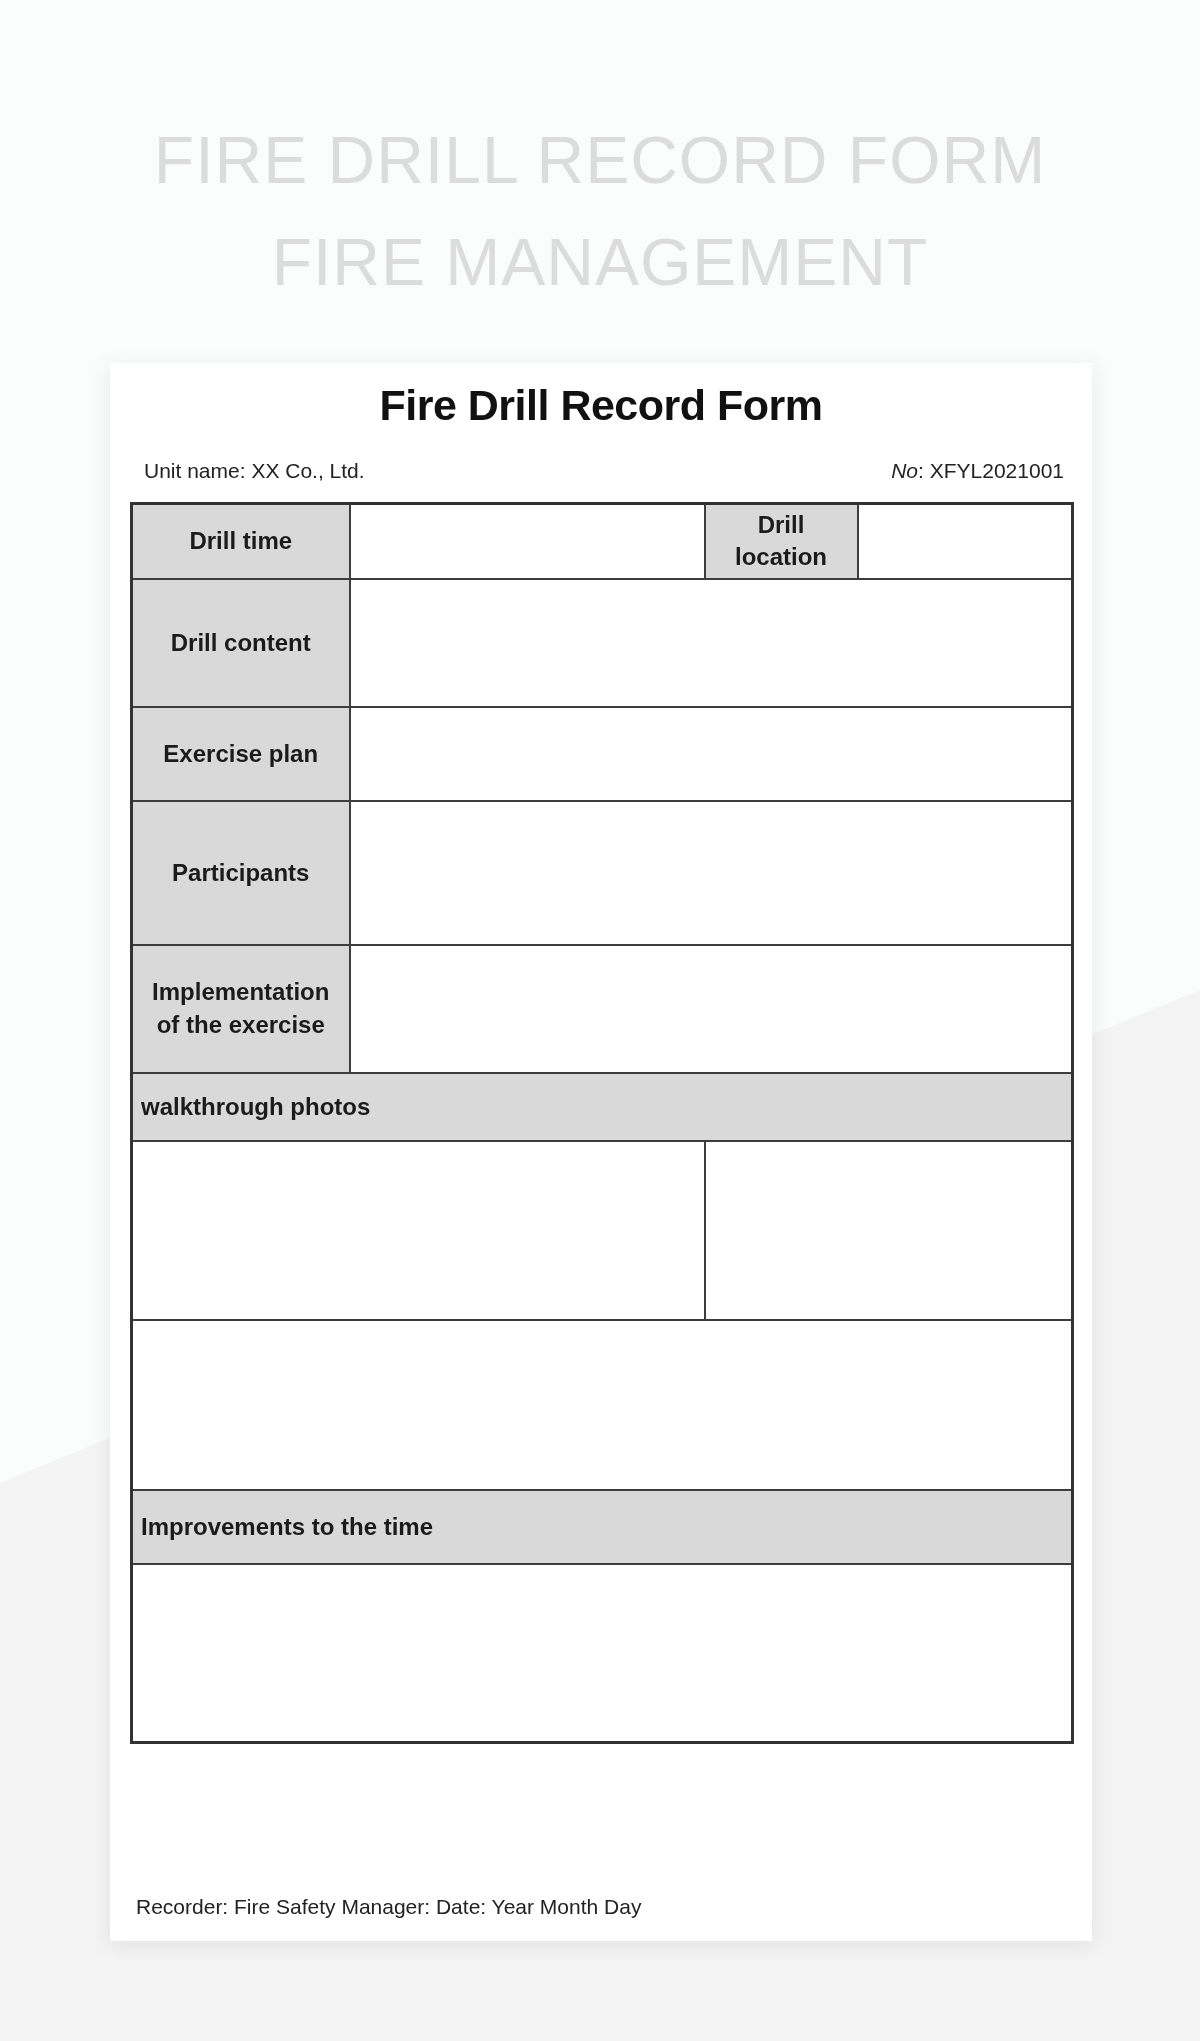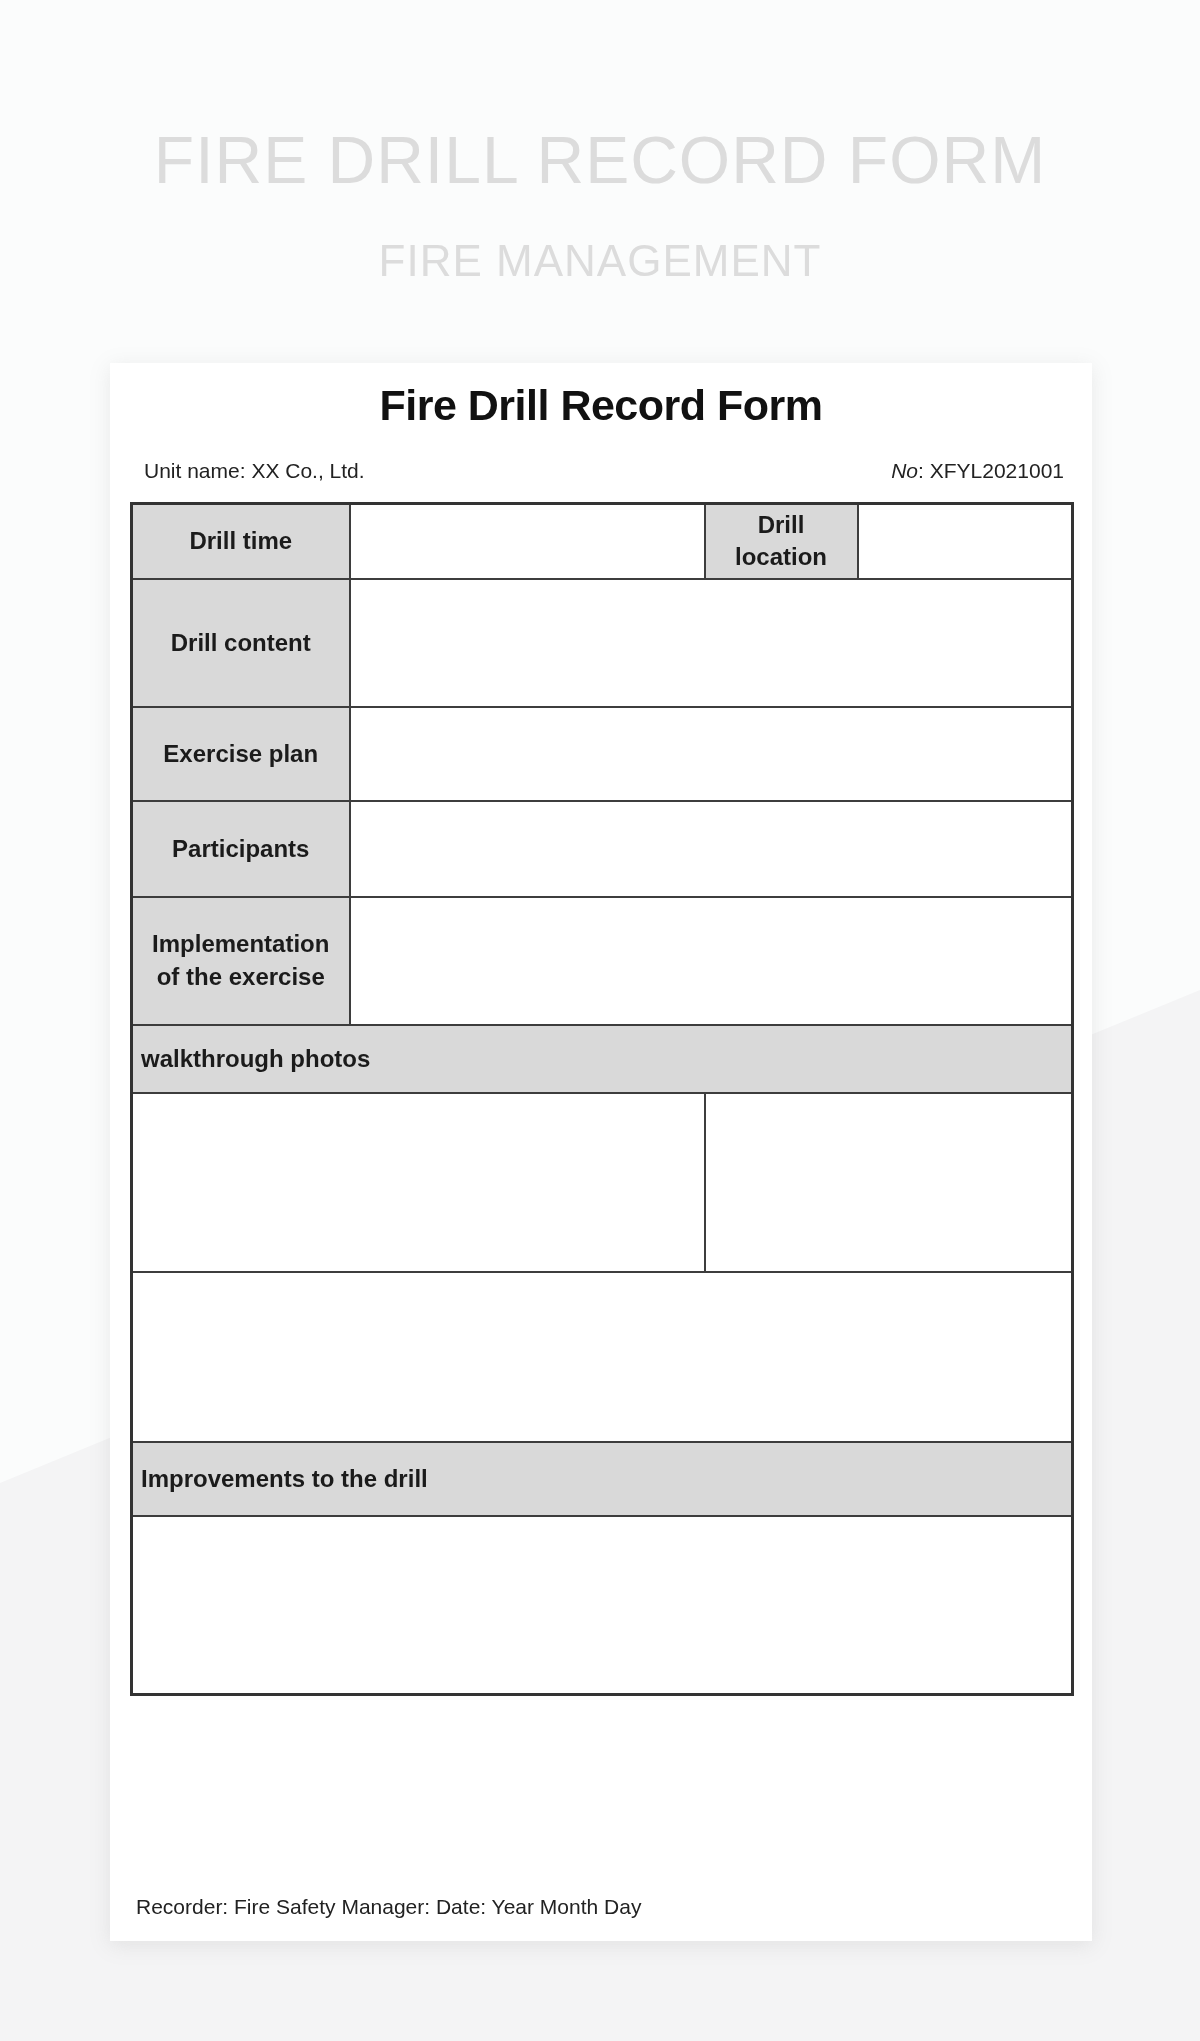--- a/index.html
+++ b/index.html
@@ -14,21 +14,21 @@
   .bg-diagonal {
     position:absolute; inset:0;
     background:#f4f4f5;
     clip-path:polygon(0px 1483px, 1200px 990px, 1200px 2041px, 0px 2041px);
   }
   .watermark {
     position:absolute; top:0; left:0; width:1200px; text-align:center;
     color:#dcdcdc; font-weight:400; pointer-events:none;
   }
   .wm-line1 { position:absolute; top:122px; left:0; width:100%; font-size:66px; letter-spacing:1px; }
-  .wm-line2 { position:absolute; top:236px; left:0; width:100%; font-size:44px; letter-spacing:1px; }
+  .wm-line2 { position:absolute; top:224px; left:0; width:100%; font-size:66px; letter-spacing:1px; }
   .card {
     position:absolute; left:110px; top:363px; width:982px; height:1578px;
     background:#ffffff;
     box-shadow:0 4px 20px rgba(130,130,130,0.16);
   }
   .card-title {
     position:absolute; top:18px; left:0; width:100%;
     text-align:center; font-size:43px; font-weight:700; color:#111;
     letter-spacing:-0.5px;
   }
@@ -99,40 +99,40 @@
         <td class="field-cell"></td>
       </tr>
       <tr style="height:128px">
         <td class="label-cell">Drill content</td>
         <td class="field-cell" colspan="3"></td>
       </tr>
       <tr style="height:94px">
         <td class="label-cell">Exercise plan</td>
         <td class="field-cell" colspan="3"></td>
       </tr>
-      <tr style="height:96px">
+      <tr style="height:144px">
         <td class="label-cell">Participants</td>
         <td class="field-cell" colspan="3"></td>
       </tr>
       <tr style="height:128px">
         <td class="label-cell">Implementation of the exercise</td>
         <td class="field-cell" colspan="3"></td>
       </tr>
       <tr style="height:68px">
         <td class="section-cell" colspan="4">walkthrough photos</td>
       </tr>
       <tr style="height:179px">
         <td class="field-cell" colspan="2"></td>
         <td class="field-cell" colspan="2"></td>
       </tr>
       <tr style="height:170px">
         <td class="field-cell" colspan="4"></td>
       </tr>
       <tr style="height:74px">
-        <td class="section-cell" colspan="4">Improvements to the drill</td>
+        <td class="section-cell" colspan="4">Improvements to the time</td>
       </tr>
       <tr style="height:179px">
         <td class="field-cell" colspan="4"></td>
       </tr>
     </tbody>
   </table>
 
   <div class="footer-line">Recorder: Fire Safety Manager: Date: Year Month Day</div>
 
 </div>

